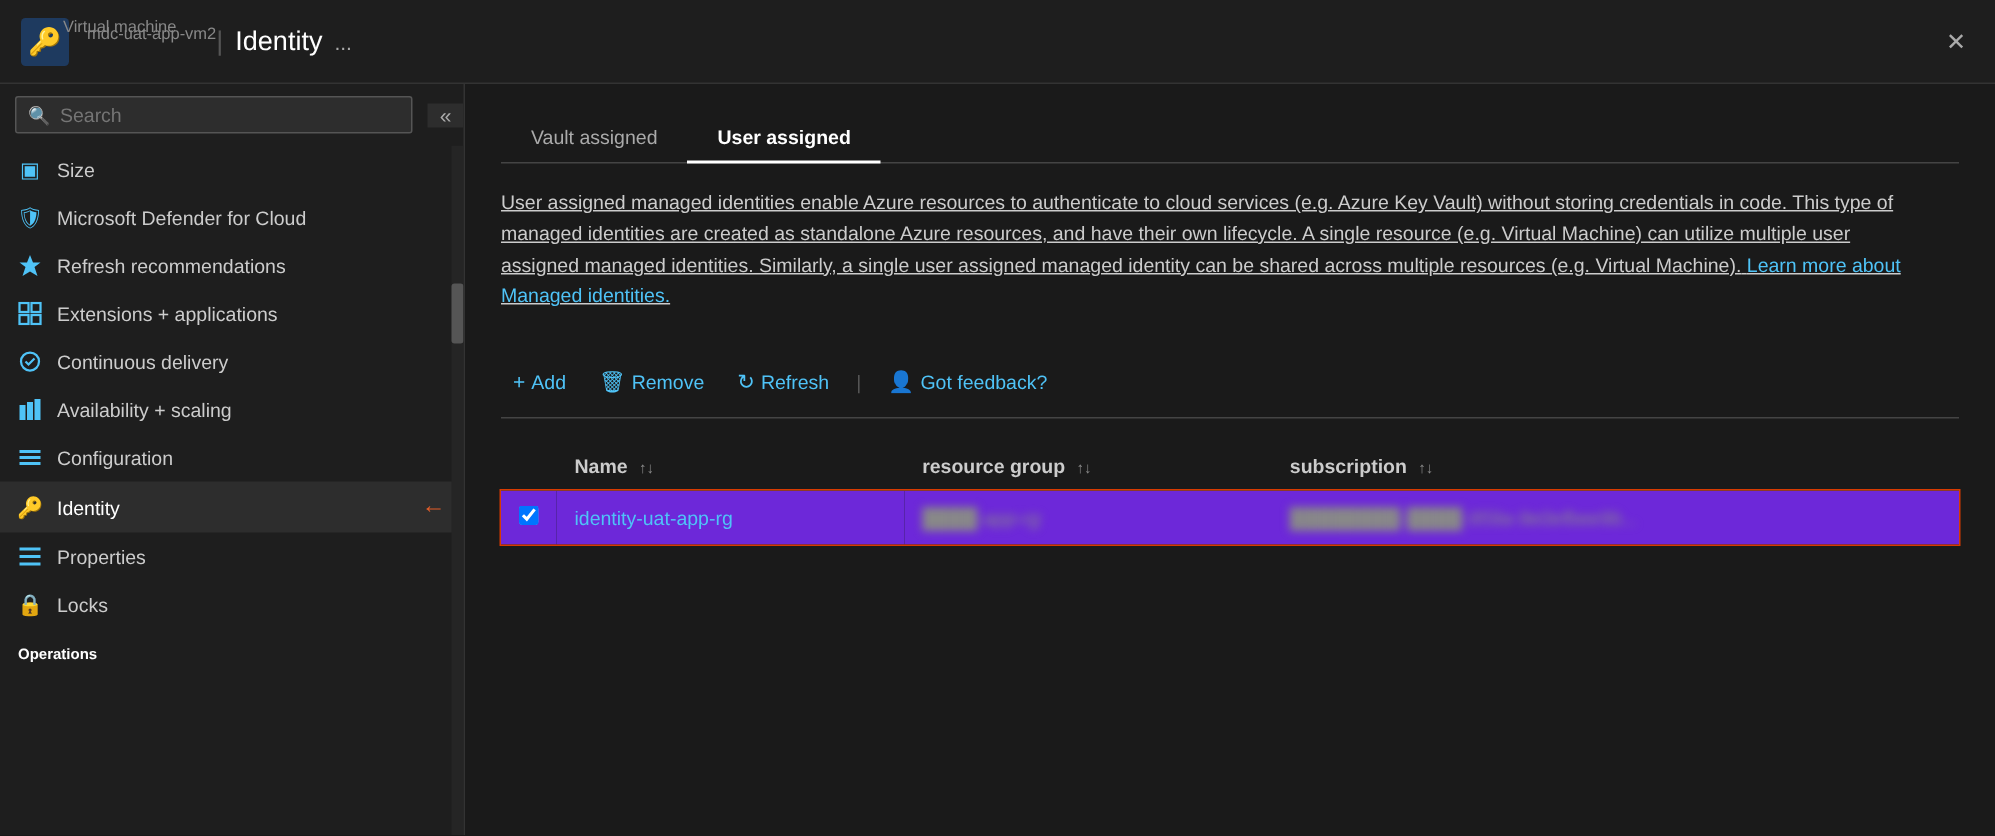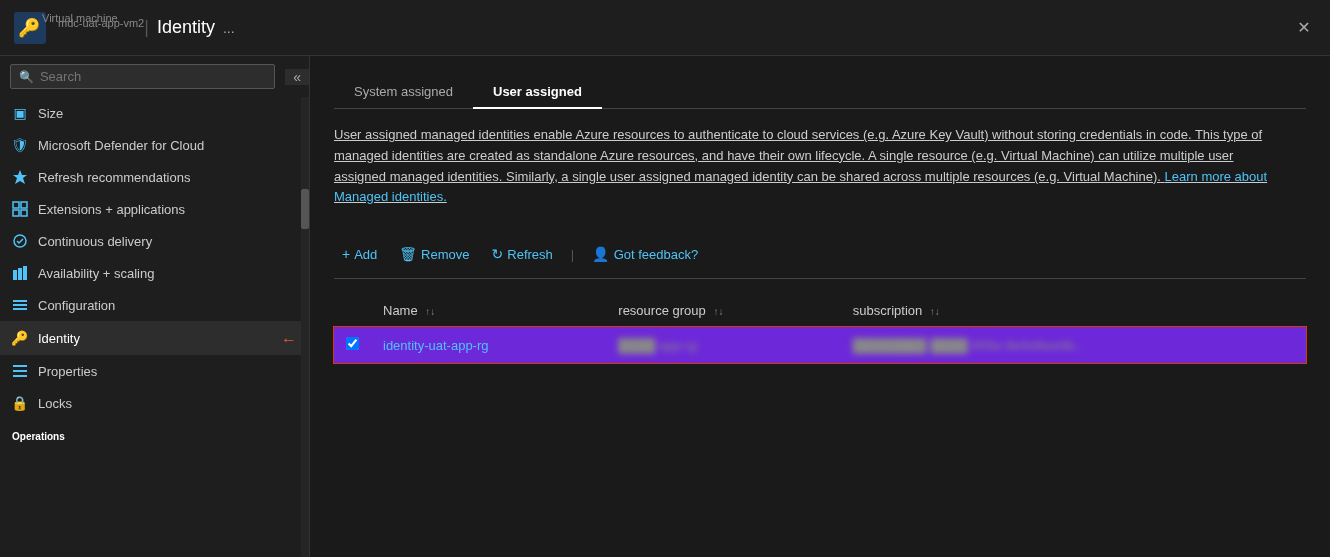--- a/index.html
+++ b/index.html
@@ -168,21 +168,21 @@
     .toolbar-sep { color: #555; margin: 0 4px; }
     
     .data-table {
       width: 100%;
       border-collapse: collapse;
     }
     .data-table th {
       text-align: left;
       padding: 8px 12px;
       color: #ccc;
-      font-weight: 400;
+      font-weight: 700;
       font-size: 13px;
       border-bottom: 1px solid #444;
     }
     .data-table th .sort-icon { color: #888; margin-left: 4px; font-size: 10px; }
     .data-table td {
       padding: 10px 12px;
       color: #ccc;
       font-size: 13px;
     }
     .data-table tr.selected-row {
@@ -344,21 +344,21 @@
       </div>
       <div class="scroll-indicator">
         <div class="scroll-thumb"></div>
       </div>
     </div>
   </div>
 
   <div class="content">
 
     <div class="tabs">
-      <div class="tab">System assigned</div>
+      <div class="tab">Vault assigned</div>
       <div class="tab active">User assigned</div>
     </div>
 
     <p class="description">
       <span>User assigned managed identities enable Azure resources to authenticate to cloud services (e.g. Azure Key Vault) without storing credentials in code. This type of managed identities are created as standalone Azure resources, and have their own lifecycle. A single resource (e.g. Virtual Machine) can utilize multiple user assigned managed identities. Similarly, a single user assigned managed identity can be shared across multiple resources (e.g. Virtual Machine).</span>
       <a href="#">Learn more about Managed identities.</a>
     </p>
 
     <div class="toolbar">
       <button class="toolbar-btn">

